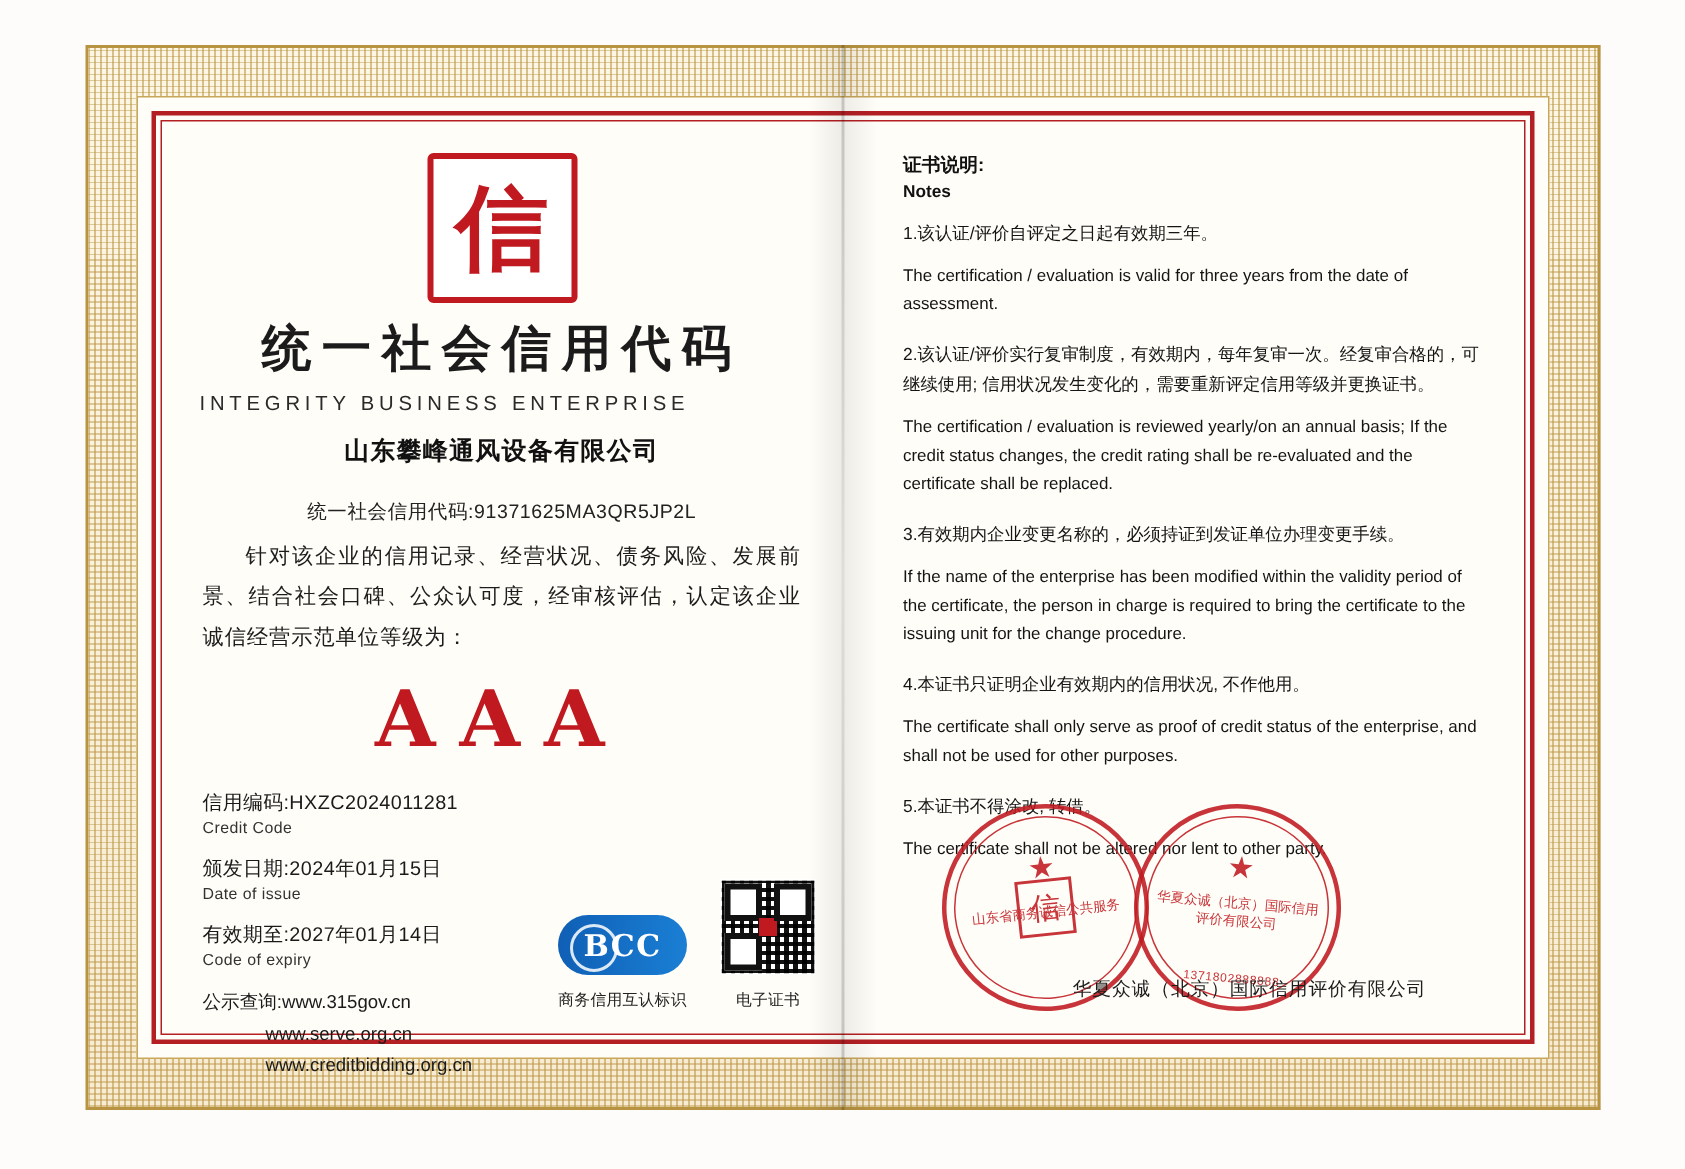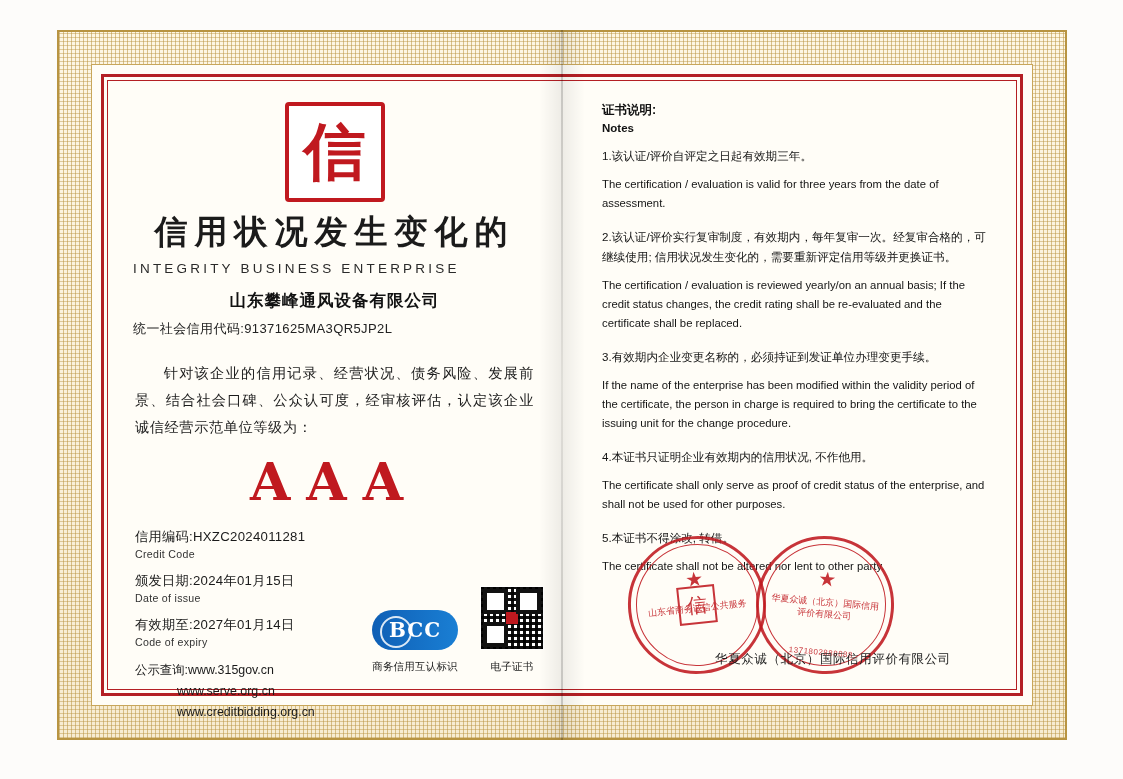--- a/index.html
+++ b/index.html
@@ -74,24 +74,24 @@
     text-align:center;color:#1b1b1b;font-weight:700;
     font-size:33px;letter-spacing:7px;margin:4px 0 6px 0;
     font-family:"DejaVu Sans", sans-serif;
   }
   .title-en{
     text-align:left;color:#2a2a2a;font-size:13.5px;
     letter-spacing:3.2px;margin-bottom:14px;
   }
   .company{
     text-align:center;color:#111;font-weight:700;font-size:16.5px;
-    letter-spacing:1px;margin-bottom:8px;
+    letter-spacing:1px;margin-bottom:20px;
   }
   .credit-no{
-    color:#222;font-size:13px;letter-spacing:.4px;margin-bottom:22px;
+    text-align:center;color:#222;font-size:13px;letter-spacing:.4px;margin-bottom:8px;
   }
   .body-text{
     color:#1c1c1c;font-size:14.2px;line-height:27px;letter-spacing:.6px;
     text-align:justify;margin:0 2px 6px 2px;
   }
   .body-text .indent{display:inline-block;width:28px;}
   .grade{
     text-align:center;color:#c0191f;font-weight:700;
     font-size:52px;letter-spacing:16px;
     font-family:"DejaVu Serif", serif;
@@ -189,21 +189,21 @@
     <div class="red-frame"></div>
     <div class="red-frame-2"></div>
 
     <div class="content">
 
       <div class="left">
         <div class="emblem">
           <span>信</span>
         </div>
 
-        <div class="title-cn">信用状况发生变化的</div>
+        <div class="title-cn">统一社会信用代码</div>
         <div class="title-en">INTEGRITY BUSINESS ENTERPRISE</div>
 
         <div class="company">山东攀峰通风设备有限公司</div>
         <div class="credit-no">统一社会信用代码:91371625MA3QR5JP2L</div>
 
         <div class="body-text"><span class="indent"></span><span>针对该企业的信用记录、经营状况、债务风险、发展前景、结合社会口碑、公众认可度，经审核评估，认定该企业诚信经营示范单位等级为：</span></div>
 
         <div class="grade">AAA</div>
 
         <div class="field">

